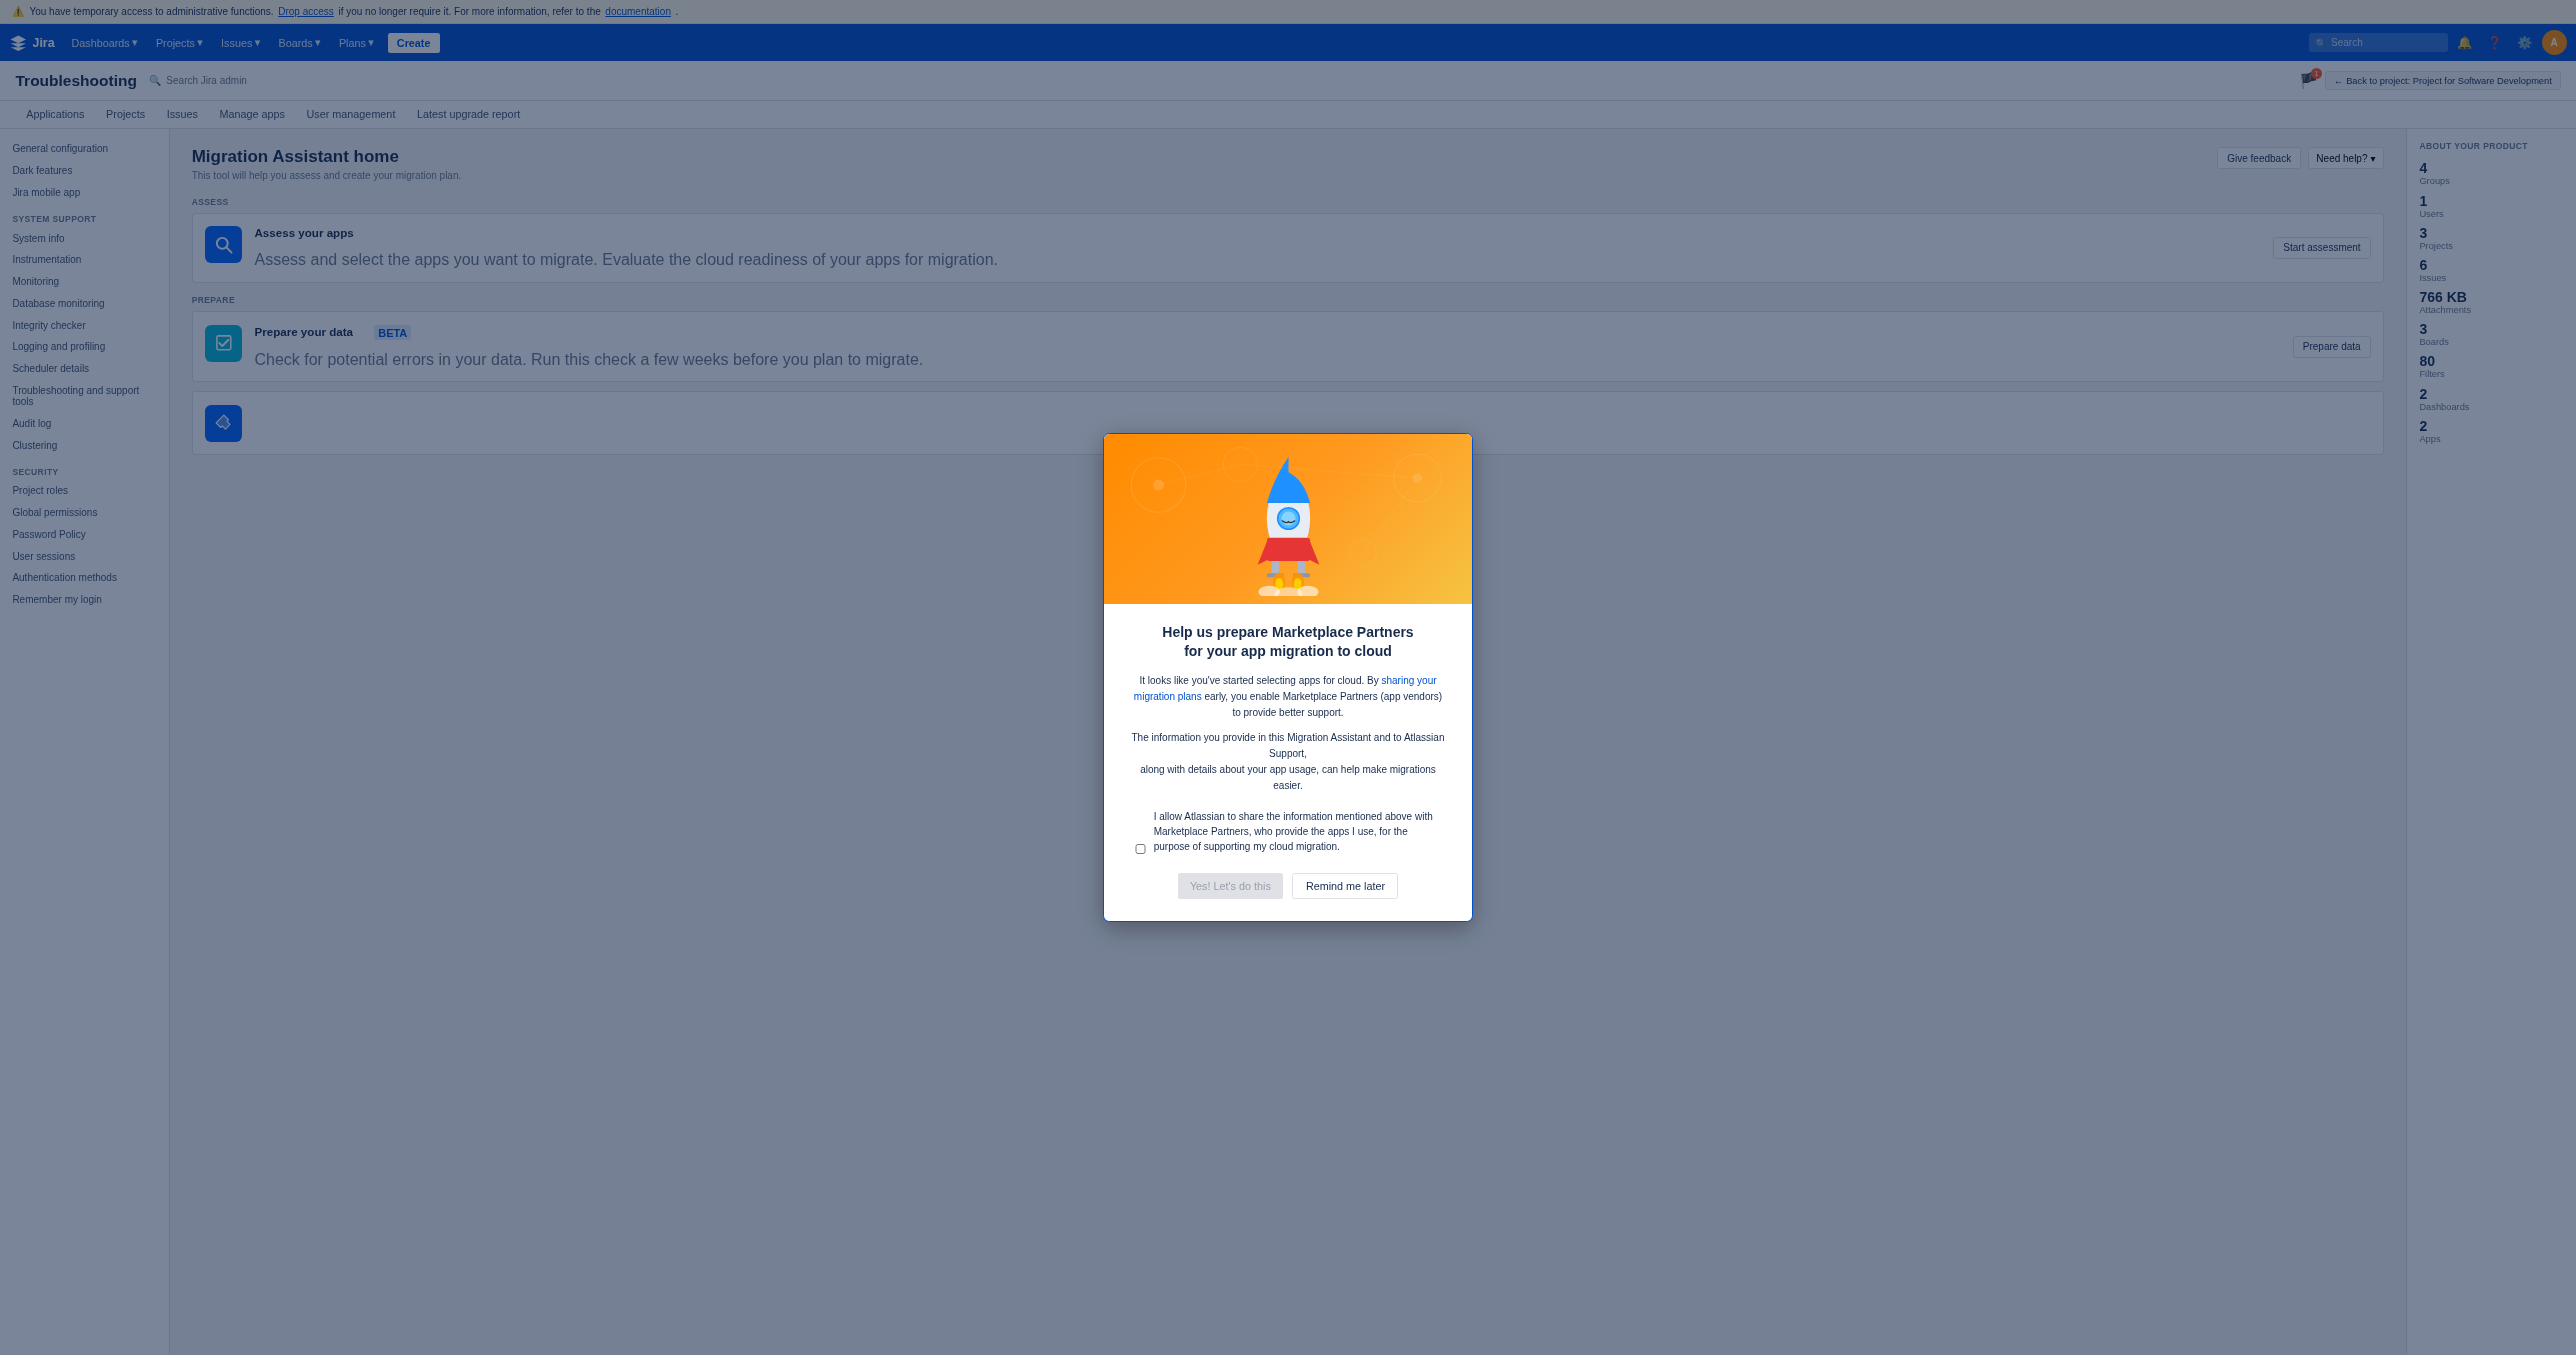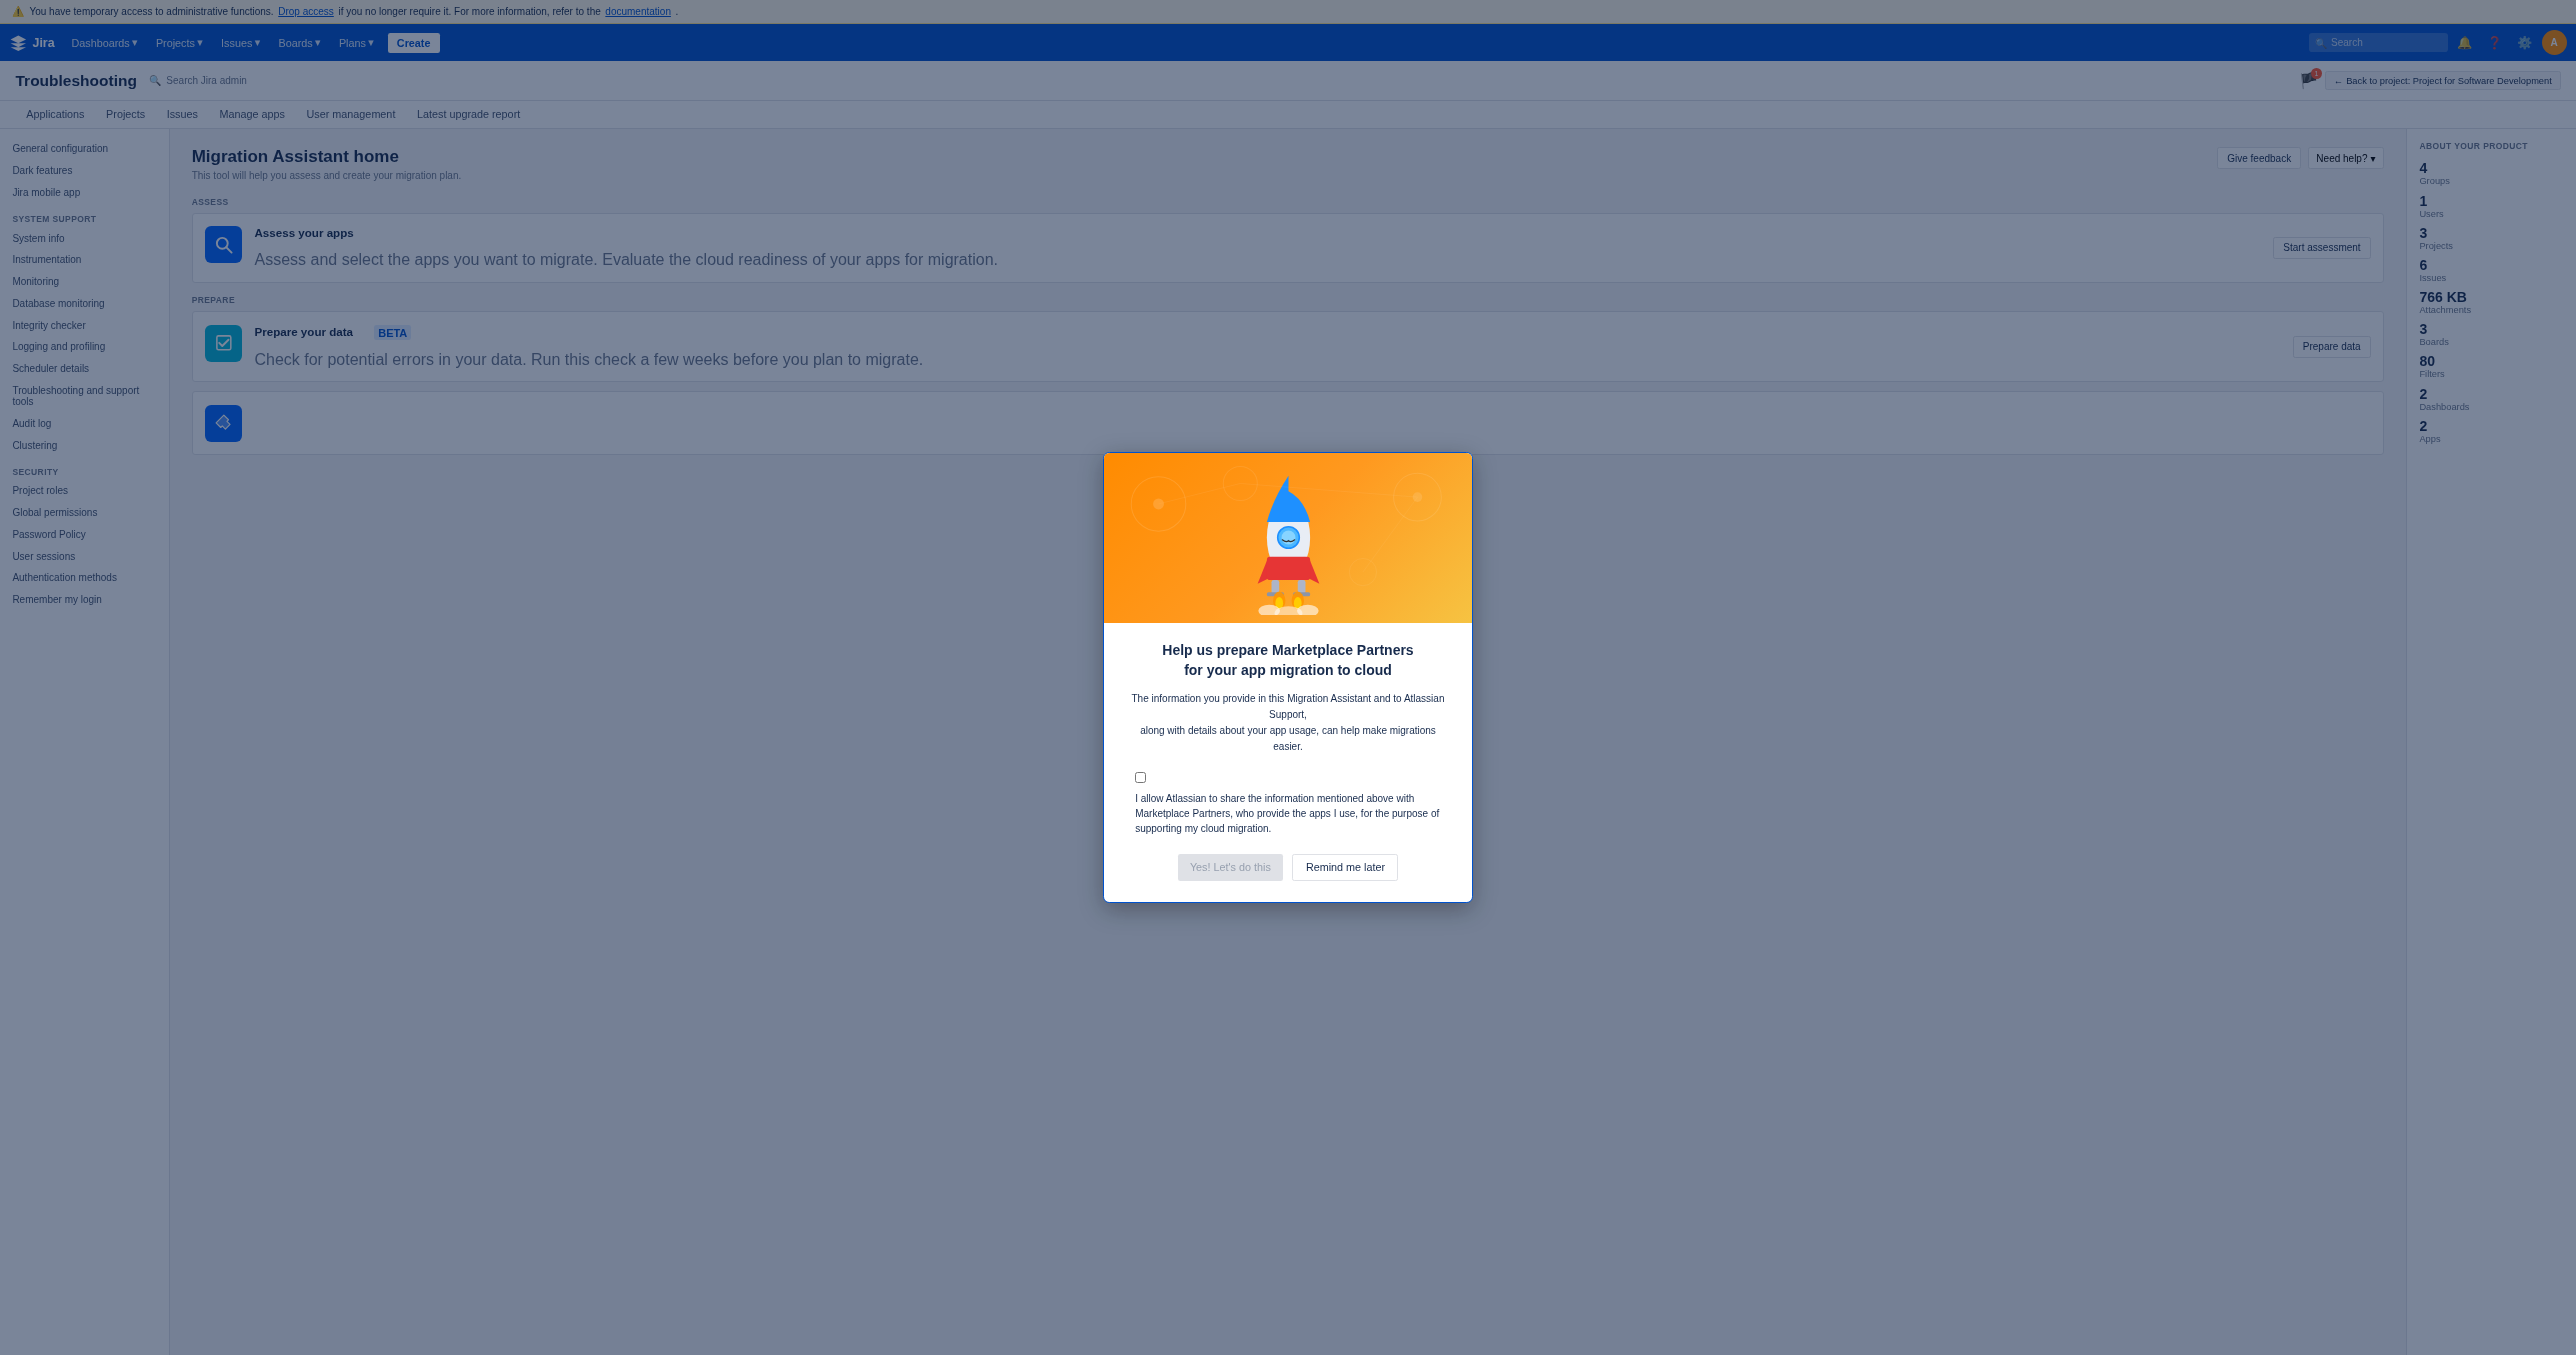--- a/index.html
+++ b/index.html
@@ -299,26 +299,25 @@
     }
     .modal-text a { color: #0052cc; text-decoration: none; }
     .modal-info {
       font-size: 10px;
       color: #172b4d;
       line-height: 1.6;
       margin-bottom: 15.5px;
     }
     .checkbox-row {
       display: flex;
-      align-items: flex-start;
+      align-items: flex-end;
       gap: 7.7px;
       text-align: left;
       margin-bottom: 18.6px;
       padding: 0 6.2px;
-      flex-direction: column;
     }
     .checkbox-row input[type=checkbox] {
       margin-top: 1.5px;
       flex-shrink: 0;
       width: 10.8px; height: 10.8px;
       cursor: pointer;
     }
     .checkbox-label {
       font-size: 10px;
       color: #172b4d;
@@ -623,20 +622,25 @@
 
         <ellipse cx="65" cy="195" rx="14" ry="8" fill="rgba(255,255,255,0.6)"></ellipse>
         <ellipse cx="90" cy="198" rx="18" ry="9" fill="rgba(255,255,255,0.5)"></ellipse>
         <ellipse cx="115" cy="195" rx="14" ry="8" fill="rgba(255,255,255,0.6)"></ellipse>
       </svg>
     </div>
 
     <div class="modal-body">
       <div class="modal-title">Help us prepare Marketplace Partners<br>for your app migration to cloud</div>
 
+      <div class="modal-text">
+        <span>It looks like you've started selecting apps for cloud.
+By </span><a>sharing your migration plans</a><span> early, you enable
+Marketplace Partners (app vendors) to provide better support.</span>
+      </div>
 
       <div class="modal-info">The information you provide in this Migration Assistant and to Atlassian Support,<br>along with details about your app usage, can help make migrations easier.</div>
 
       <div class="checkbox-row">
         <input type="checkbox" id="consent-check" style="">
         <label class="checkbox-label" for="consent-check">I allow Atlassian to share the information mentioned above with Marketplace Partners, who provide the apps I use, for the purpose of supporting my cloud migration.</label>
       </div>
 
       <div class="modal-actions">
         <button class="btn-modal-primary">Yes! Let's do this</button>

